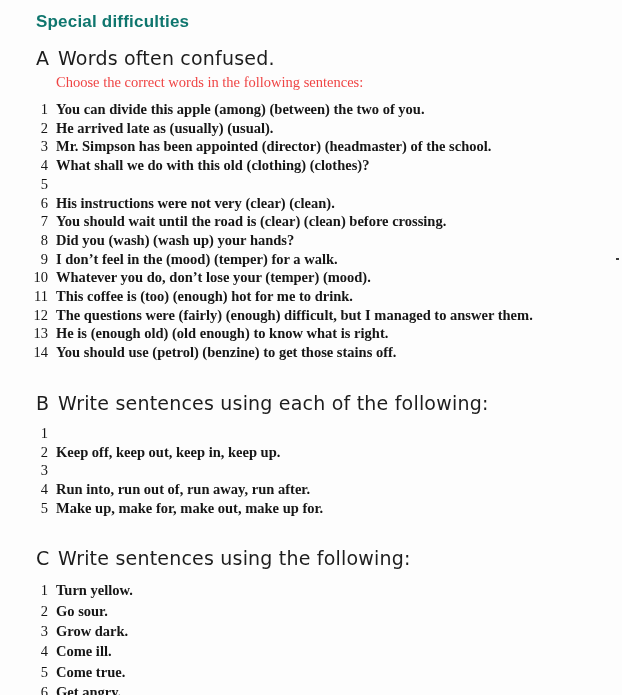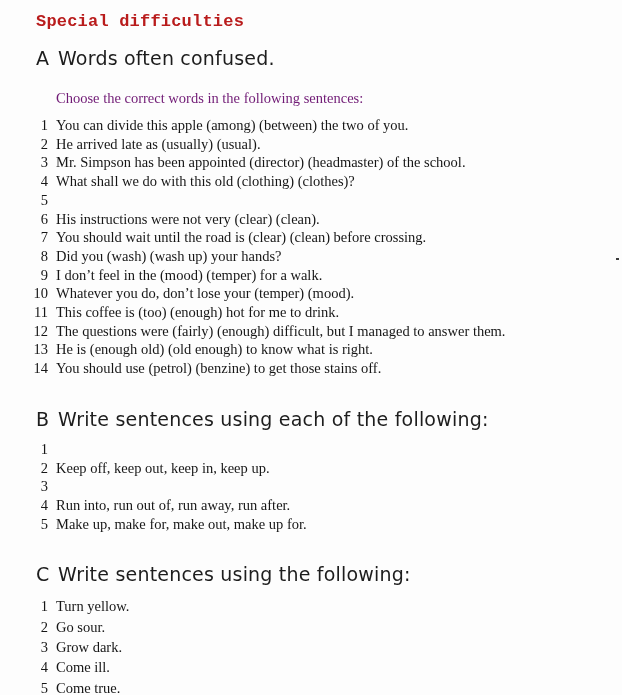--- a/index.html
+++ b/index.html
@@ -10,48 +10,48 @@
   .page {
     position: relative;
     width: 622px;
     height: 695px;
     background: #fdfdfd;
     color: #161616;
     overflow: hidden;
   }
   .doc-title {
     margin: 11px 0 4px 36px;
-    font-family: Liberation Mono, monospace;
+    font-family: Liberation Sans, sans-serif;
     font-weight: 700;
     font-size: 17px;
     line-height: 21px;
     letter-spacing: 0.2px;
-    color: #b91c1c;
+    color: #0f766e;
   }
   .section { margin: 0; }
   .section-heading {
     display: flex;
     margin: 13px 0 0 36px;
     font-family: "DejaVu Sans", sans-serif;
     font-weight: 400;
     font-size: 19px;
     line-height: 26px;
     letter-spacing: 0.2px;
     color: #1d1d1d;
   }
   .section-letter {
     flex: none;
     width: 22px;
   }
   .instruction {
-    margin: 18px 0 0 56px;
+    margin: 2px 0 0 56px;
     font-family: "Liberation Serif", serif;
     font-size: 14.5px;
     line-height: 18px;
-    color: #701a75;
+    color: #ef4444;
   }
   ul.items {
     list-style: none;
     margin: 9px 0 0 0;
     padding: 0;
     font-family: "Liberation Serif", serif;
     font-size: 14.5px;
     color: #161616;
   }
   .item {
@@ -60,20 +60,21 @@
   }
   .item .num {
     flex: none;
     width: 20px;
     margin-left: 28px;
     text-align: right;
   }
   .item .txt {
     margin-left: 8px;
     white-space: nowrap;
+    font-weight: bold;
   }
   .section-b .section-heading { margin-top: 28px; }
   .section-b ul.items { margin-top: 8px; }
   .section-c .section-heading { margin-top: 28px; }
   .section-c ul.items { margin-top: 9px; }
   .section-c .item { line-height: 20.3px; }
   .scan-speck {
     position: absolute;
     top: 258px;
     right: 3px;

